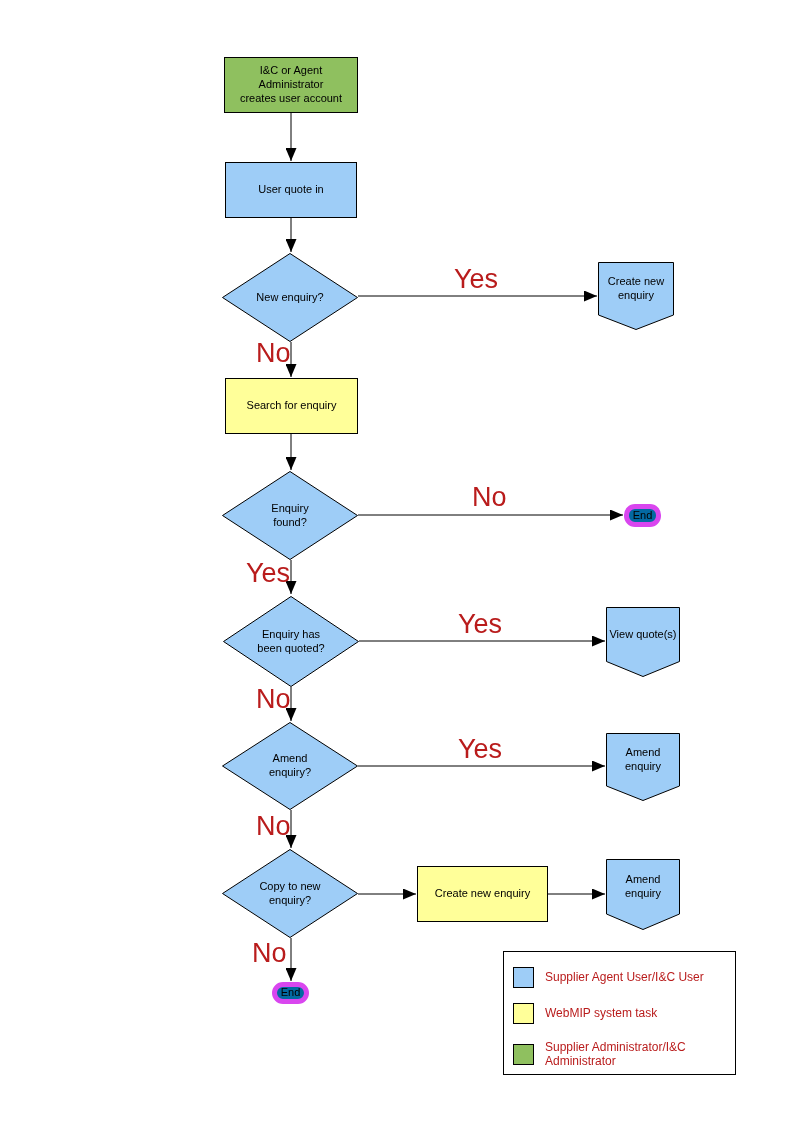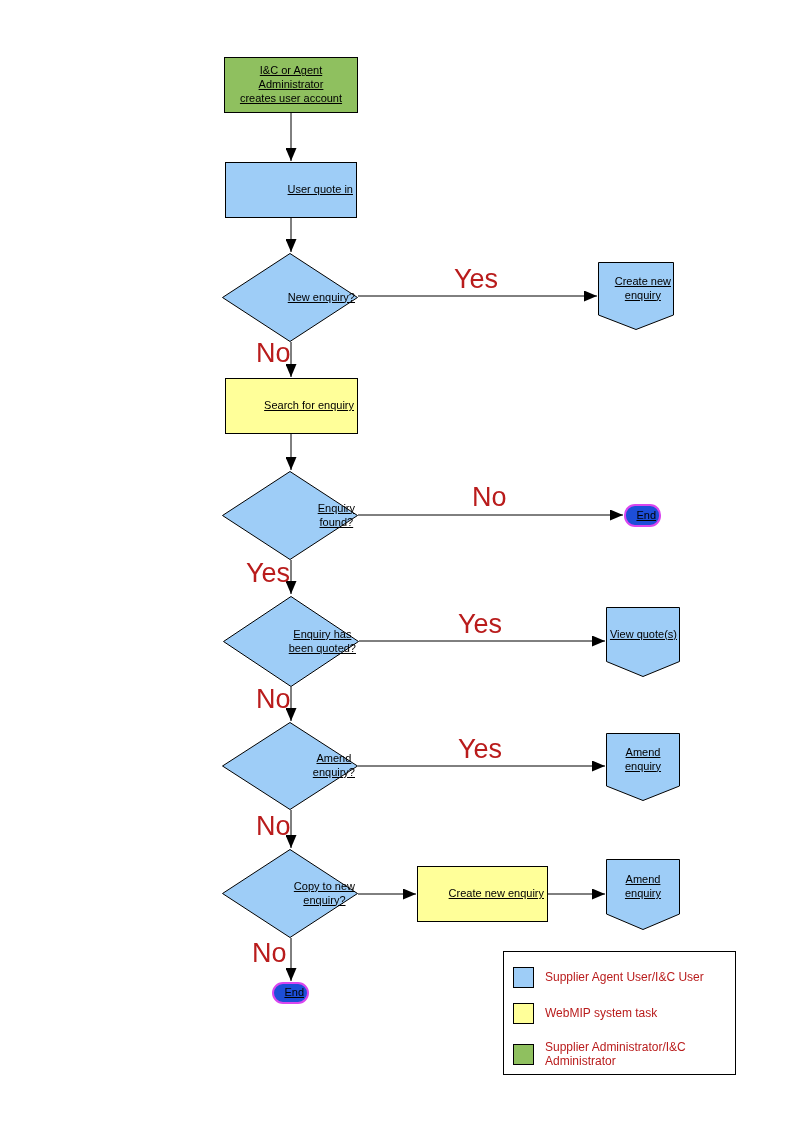--- a/index.html
+++ b/index.html
@@ -16,48 +16,47 @@
     left: 0; top: 0;
     width: 794px; height: 1123px;
     pointer-events: none;
   }
   svg.connectors line { stroke: #000; stroke-width: 1; }
 
   .node {
     position: absolute;
     display: flex;
     align-items: center;
-    justify-content: flex-end;
+    justify-content: center;
     box-sizing: border-box;
     font-size: 11px;
     line-height: 1.25;
     color: #000;
     text-align: center;
-    text-decoration: underline;
   }
   .node-text { white-space: pre-line; position: relative; z-index: 1; padding: 0 3px; }
 
   .rect { border: 1px solid #000; }
   .fill-green  { background: #8fc05f; }
   .fill-blue   { background: #9ecdf7; }
   .fill-yellow { background: #ffff99; }
 
   .diamond svg, .pentagon svg {
     position: absolute; left: 0; top: 0;
     width: 100%; height: 100%;
   }
   .diamond polygon, .pentagon polygon {
     fill: #9ecdf7; stroke: #000; stroke-width: 1;
   }
   .pentagon .node-text { padding-bottom: 15px; }
 
   .terminator {
-    border: 2px solid #d946ef;
+    border: 5px solid #d946ef;
     border-radius: 11px;
-    background: #1d4ed8;
+    background: #0369a1;
   }
 
   .edge-label {
     position: absolute;
     font-size: 27px;
     line-height: 1;
     color: #b91c1c;
   }
 
   .legend {

